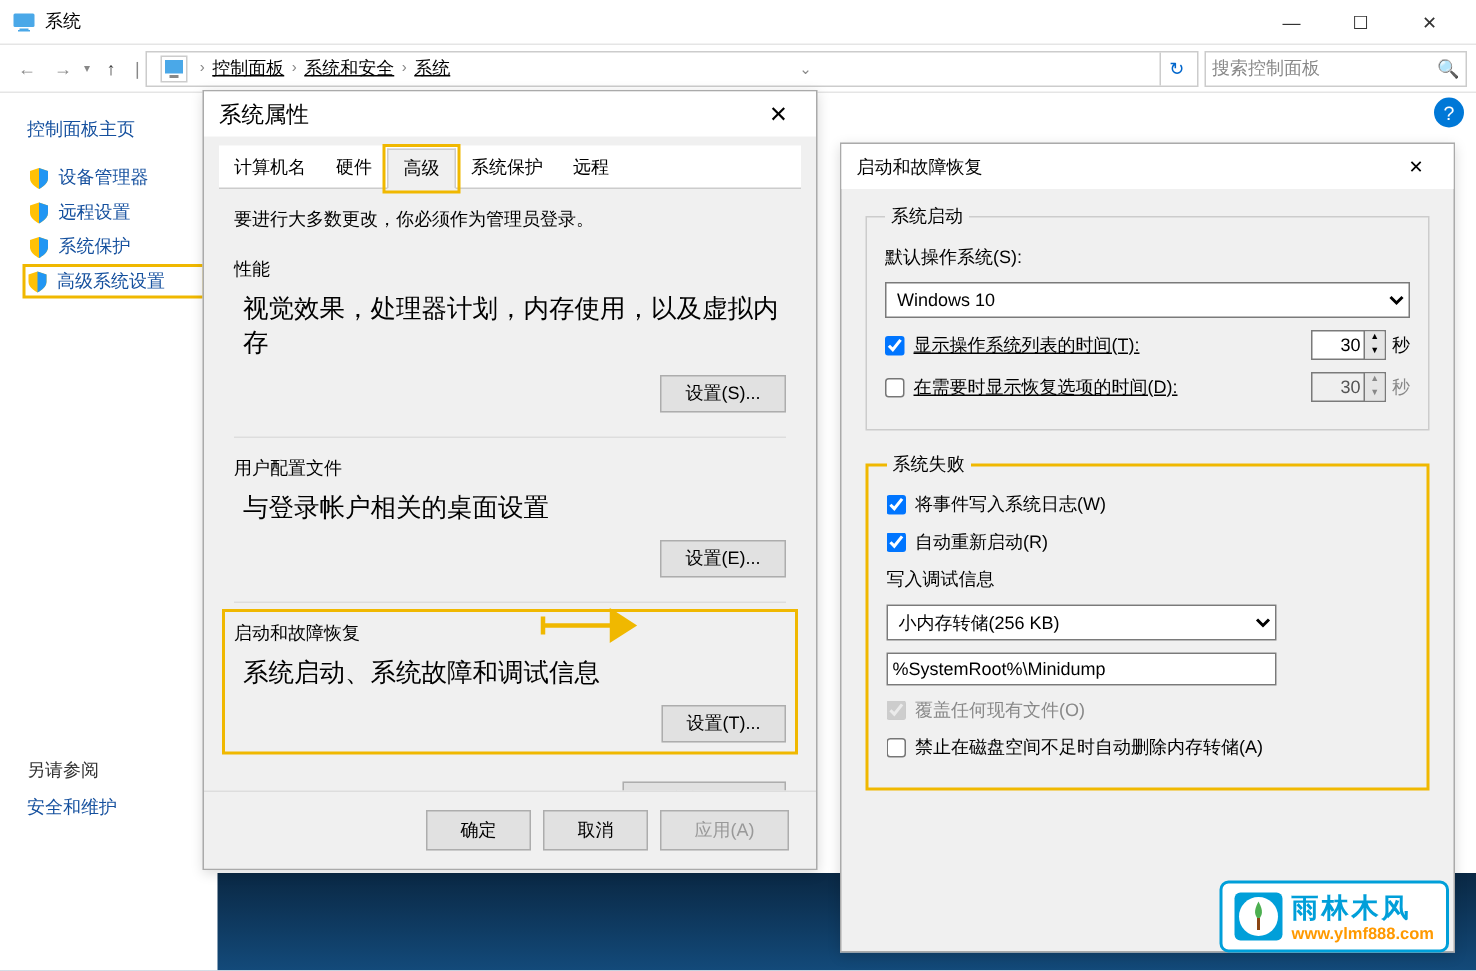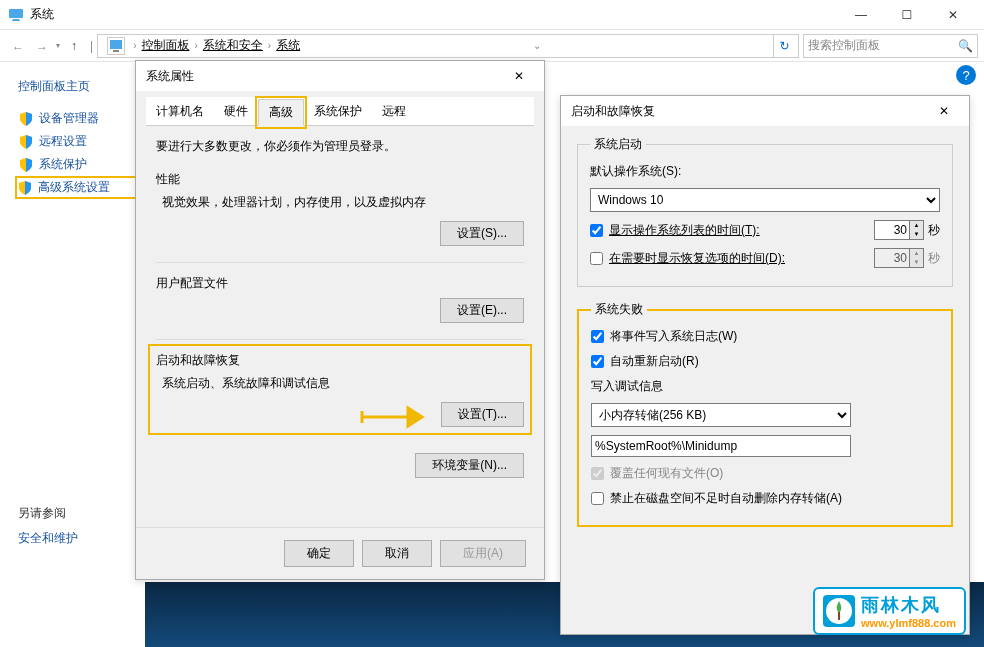--- a/index.html
+++ b/index.html
@@ -32,32 +32,32 @@
     .sidebar .head { color: #15509e; font-size: 12px; margin-bottom: 12px; }
     .sidebar .item { display: flex; align-items: center; padding: 3px 0; color: #15509e; font-size: 12px; }
     .sidebar .item .shield { width: 16px; height: 16px; margin-right: 5px; }
     .sidebar .item.highlighted { border: 2px solid #f0b800; padding: 1px 3px 1px 0; margin-left: -3px; }
     .sidebar .footer { position: absolute; bottom: 100px; left: 18px; }
     .sidebar .footer .fh { color: #333; margin-bottom: 8px; }
     .sidebar .footer .fl { color: #15509e; }
     
     
     .dialog { position: absolute; left: 135px; top: 60px; width: 410px; height: 520px; background: #f0f0f0; border: 1px solid #aaa; box-shadow: 0 2px 8px rgba(0,0,0,0.15); }
-    .dialog .dlg-title { height: 30px; display: flex; align-items: center; padding: 0 10px; background: #fff; font-size: 12px; }
+    .dialog .dlg-title { height: 30px; display: flex; align-items: center; padding: 0 10px; background: #fff; font-size: 15px; }
     .dialog .dlg-close { margin-left: auto; width: 30px; text-align: center; }
     .dialog .tabs { display: flex; border-bottom: 1px solid #ccc; background: #fff; margin: 6px 10px -2px 10px; padding-top: 2px; }
     .dialog .tab { padding: 4px 10px; font-size: 12px; cursor: pointer; position: relative; }
     .dialog .tab.active { background: #f0f0f0; border: 1px solid #ccc; border-bottom: 1px solid #f0f0f0; margin-bottom: -1px; }
     .dialog .tab.highlighted { outline: 2px solid #f0b800; outline-offset: 1px; z-index: 1; }
     .dialog .body { padding: 14px 20px; }
     .dialog .note { margin-bottom: 16px; font-size: 12px; }
     .dialog .group { margin-bottom: 16px; }
     .dialog .group.highlighted { border: 2px solid #f0b800; padding: 6px; margin: -8px -8px 10px -8px; }
     .dialog .group-title { font-size: 12px; margin-bottom: 6px; }
-    .dialog .group-desc { font-size: 12px; margin-bottom: 10px; padding-left: 6px; }
+    .dialog .group-desc { font-size: 17px; margin-bottom: 10px; padding-left: 6px; }
     .dialog .btn-row { text-align: right; }
     .dialog .btn { padding: 3px 16px; background: #e1e1e1; border: 1px solid #adadad; font-size: 12px; cursor: pointer; }
     .dialog .env-row { text-align: right; margin-top: 18px; }
     .dialog .dlg-footer { position: absolute; bottom: 0; left: 0; right: 0; padding: 12px 18px; display: flex; justify-content: flex-end; gap: 8px; background: #f0f0f0; border-top: 1px solid #ddd; }
     .dialog .dlg-footer .btn { padding: 4px 22px; }
     .dialog .dlg-footer .btn.disabled { color: #999; }
     
     .arrow { position: absolute; left: 360px; top: 404px; z-index: 5; }
     
     
@@ -193,20 +193,21 @@
 
     <div class="group">
       <div class="group-title">性能</div>
       <div class="group-desc">视觉效果，处理器计划，内存使用，以及虚拟内存</div>
       <div class="btn-row"><button class="btn">设置(S)...</button></div>
     </div>
     <hr style="border:none;border-top:1px solid #ddd;margin-bottom:12px;">
 
     <div class="group">
       <div class="group-title">用户配置文件</div>
+      <div class="group-desc">与登录帐户相关的桌面设置</div>
       <div class="btn-row"><button class="btn">设置(E)...</button></div>
     </div>
     <hr style="border:none;border-top:1px solid #ddd;margin-bottom:12px;">
 
     <div class="group highlighted">
       <div class="group-title">启动和故障恢复</div>
       <div class="group-desc">系统启动、系统故障和调试信息</div>
       <div class="btn-row"><button class="btn">设置(T)...</button></div>
     </div>
 

